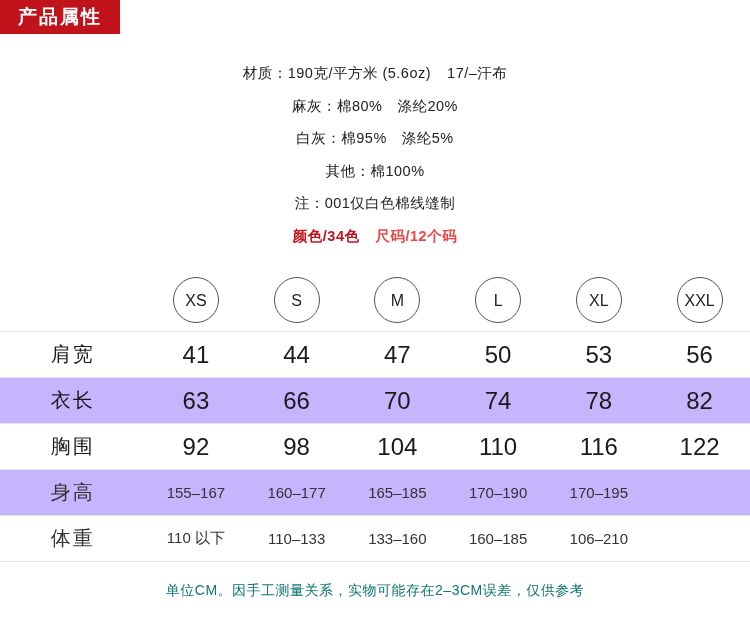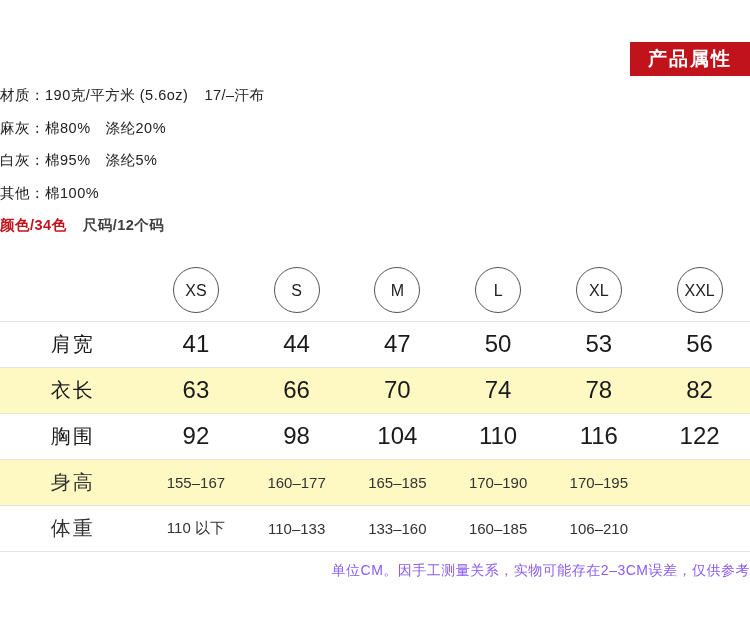--- a/index.html
+++ b/index.html
@@ -15,58 +15,56 @@
     overflow: hidden;
   }
   .page {
     position: relative;
     width: 750px;
     height: 642px;
   }
 
   
   .title-wrap {
-    text-align: right;
-    padding-top: 26px;
-    margin-top: 16px;
+    text-align: left;
   }
   .title-badge {
     display: inline-block;
     background: #c0131b;
     color: #ffffff;
     font-size: 19px;
     font-weight: bold;
     letter-spacing: 2px;
     padding: 7px 18px 8px 18px;
     line-height: 1;
   }
 
   
   .specs {
-    text-align: left;
-    margin-top: 12px;
+    text-align: center;
+    margin-top: 32px;
   }
   .spec-line {
     font-size: 14.5px;
     color: #222222;
     line-height: 1;
     margin-bottom: 18px;
     letter-spacing: 0.5px;
   }
   .spec-line .gap {
     display: inline-block;
     width: 16px;
   }
   .spec-line.red {
     color: #c0131b;
     font-weight: bold;
     margin-bottom: 0;
   }
   .spec-line.red .sub {
-    color: #404040;
+    color: #ef4444;
     font-weight: bold;
   }
 
   
   .size-table {
     margin-top: 26px;
     width: 750px;
     border-collapse: collapse;
     table-layout: fixed;
   }
@@ -103,31 +101,31 @@
     font-size: 15px;
     color: #333333;
   }
   .row-label {
     font-size: 20px !important;
     font-weight: normal;
     color: #111111;
     letter-spacing: 2px;
   }
   .row-shade {
-    background: #fef9c3;
+    background: #c4b5fd;
   }
 
   
   .footer-note {
     margin-top: 0;
     border-top: 1px solid #e3e3e3;
-    text-align: right;
-    padding-top: 10px;
+    text-align: center;
+    padding-top: 20px;
     font-size: 14px;
-    color: #8b5cf6;
+    color: #0f766e;
     letter-spacing: 0.5px;
   }
 </style>
 </head>
 <body>
 
 <div class="page">
 
   <div class="title-wrap">
     <span class="title-badge">产品属性</span>
@@ -144,20 +142,23 @@
     </div>
 
     <div class="spec-line">
       <span>白灰：</span><span>棉95%　涤纶5%</span>
     </div>
 
     <div class="spec-line">
       <span>其他：</span><span>棉100%</span>
     </div>
 
+    <div class="spec-line">
+      <span>注：</span><span>001仅白色棉线缝制</span>
+    </div>
 
     <div class="spec-line red">
       <span>颜色/34色</span><span class="gap"></span><span class="sub">尺码/12个码</span>
     </div>
 
   </div>
 
   <table class="size-table">
     <colgroup>
       <col class="col-label">

